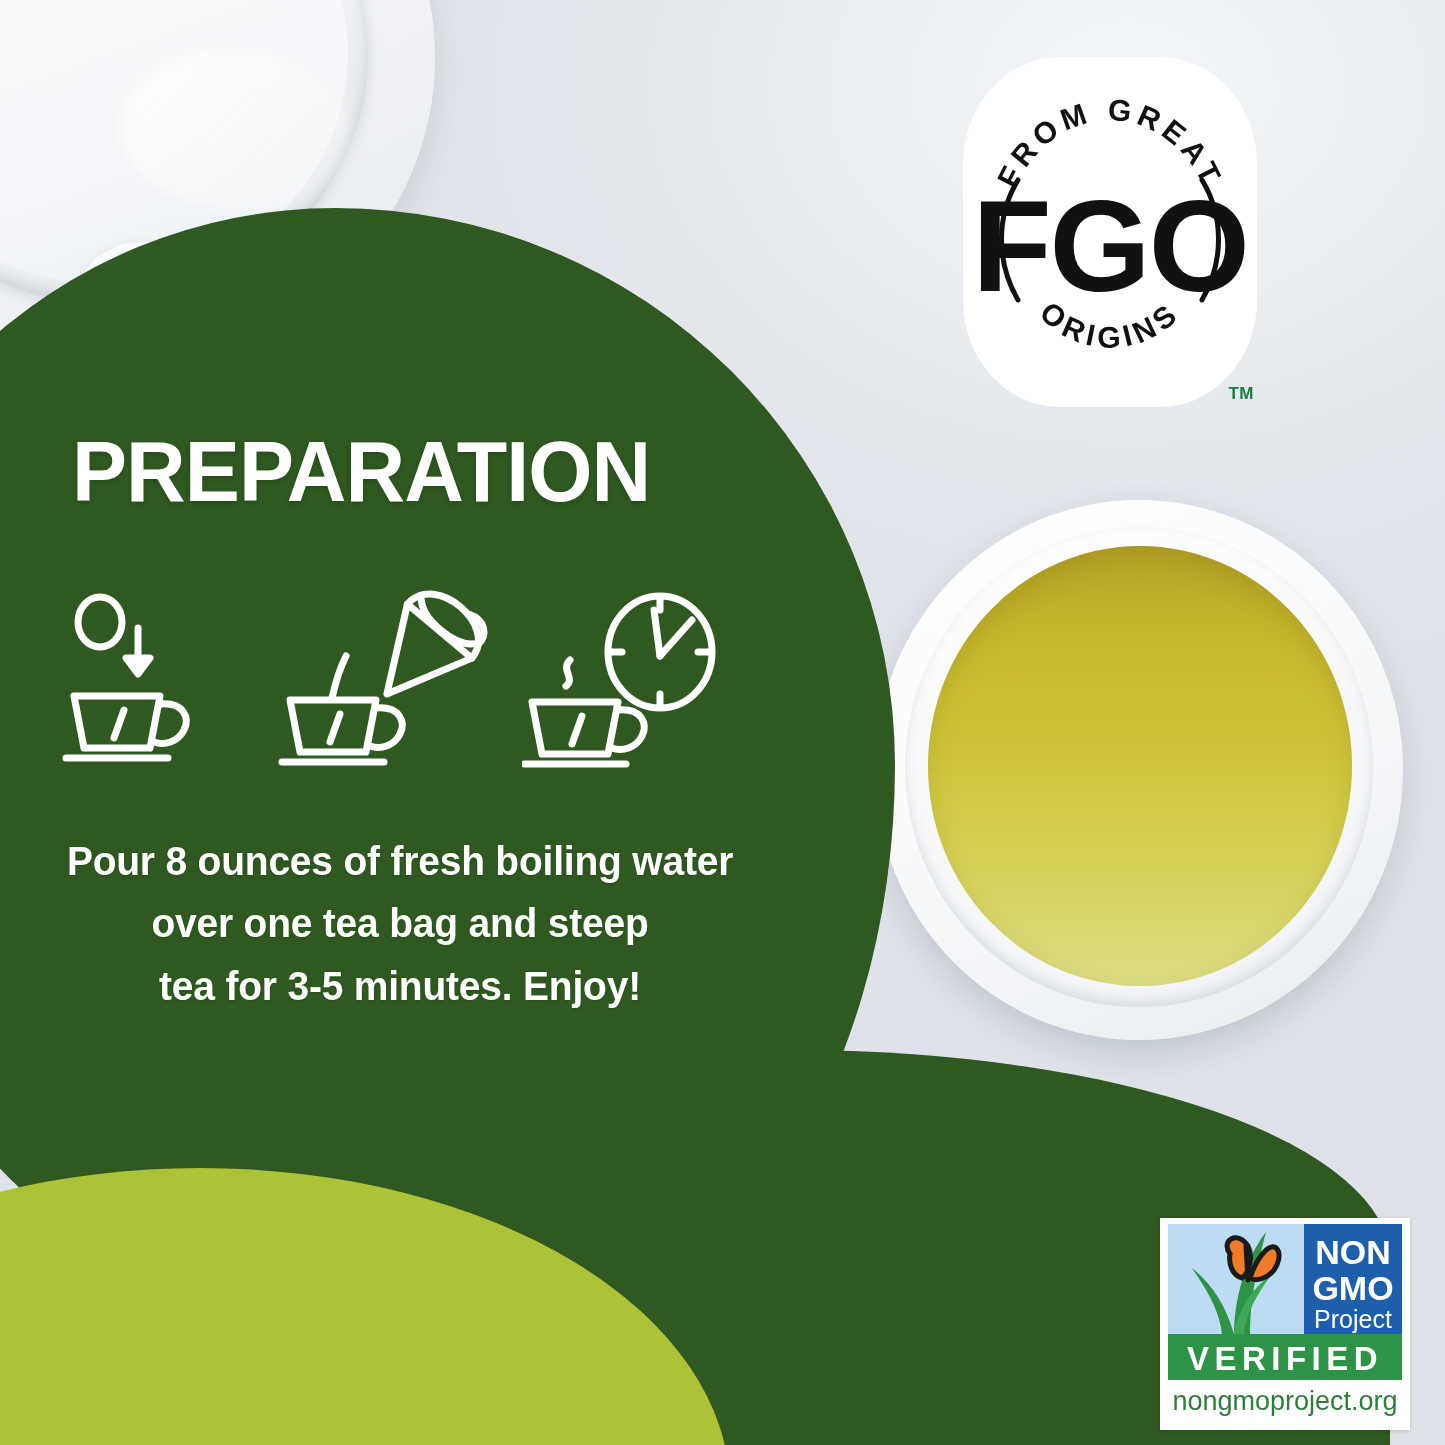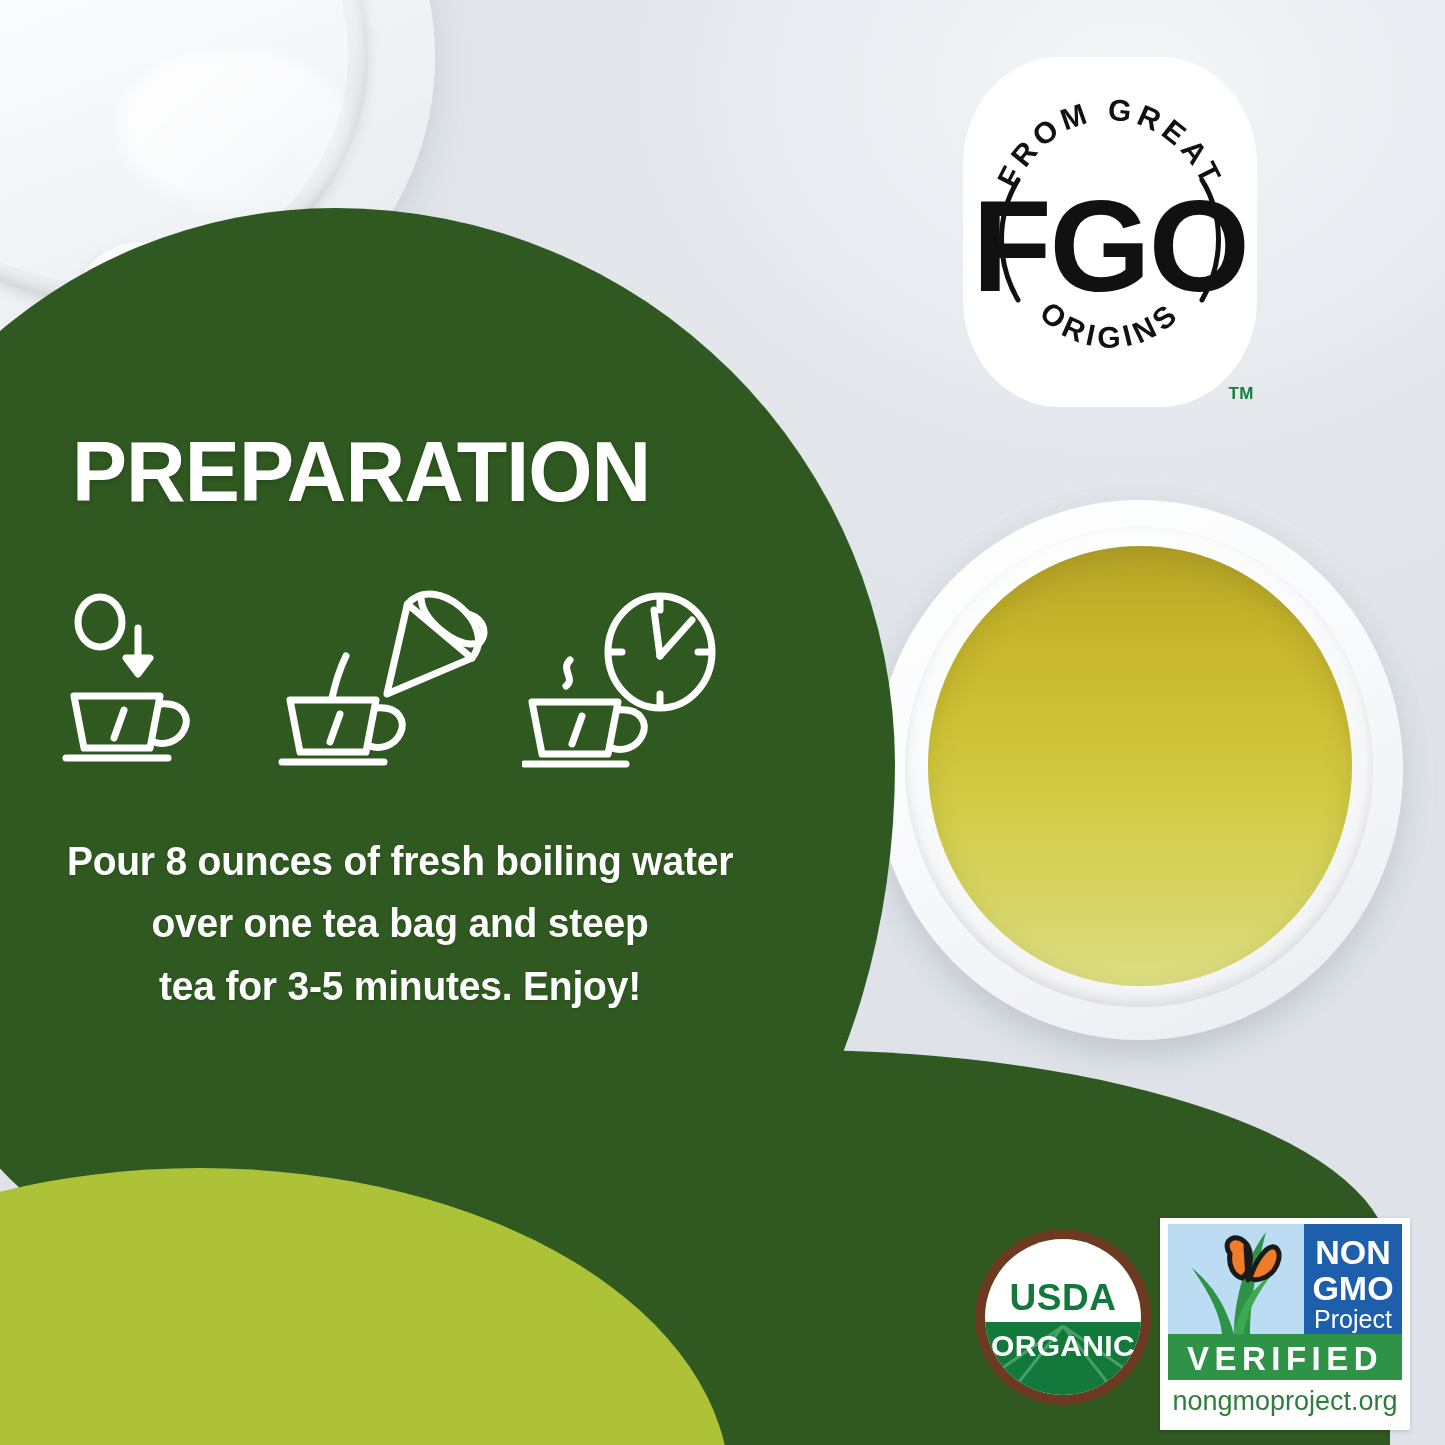--- a/index.html
+++ b/index.html
@@ -347,42 +347,20 @@
     </div>
 
   </div>
 
   <div class="body-copy">
     <span class="ln">Pour 8 ounces of fresh boiling water</span>
     <span class="ln">over one tea bag and steep</span>
     <span class="ln">tea for 3-5 minutes. Enjoy!</span>
   </div>
 
-  <div class="usda">
-    <svg viewBox="0 0 182 182" xmlns="http://www.w3.org/2000/svg">
-      <defs>
-        <clipPath id="seedClip">
-            <circle cx="91" cy="91" r="78"></circle>
-          </clipPath>
-      </defs>
-      <circle cx="91" cy="91" r="88" fill="#6B3A20"></circle>
-      <circle cx="91" cy="91" r="78" fill="#ffffff"></circle>
-      <g clip-path="url(#seedClip)">
-        <path d="M 2 96 C 2 150 40 180 91 180 C 142 180 180 150 180 96 Z" fill="#12783C"></path>
-        <g stroke="#4FA86B" stroke-width="3" fill="none" opacity="0.85">
-          <path d="M 91 100 L 16 152"></path>
-          <path d="M 91 100 L 36 170"></path>
-          <path d="M 91 100 L 146 170"></path>
-          <path d="M 91 100 L 166 152"></path>
-        </g>
-      </g>
-      <text x="91" y="84" text-anchor="middle" font-family="Liberation Sans, sans-serif" font-size="37" font-weight="700" letter-spacing="0.5" fill="#12783C">USDA</text>
-      <text x="91" y="130" text-anchor="middle" font-family="Liberation Sans, sans-serif" font-size="30" font-weight="700" letter-spacing="0.3" fill="#ffffff">ORGANIC</text>
-    </svg>
-  </div>
 
   <div class="nongmo">
     <svg viewBox="0 0 250 212" xmlns="http://www.w3.org/2000/svg">
       <rect x="0" y="0" width="250" height="212" fill="#ffffff"></rect>
 
       <rect x="8" y="6" width="136" height="110" fill="#BBDCF2"></rect>
 
       <rect x="144" y="6" width="98" height="110" fill="#1E5FAB"></rect>
 
       <path d="M 74 116 C 74 80 86 40 106 14 C 96 52 90 84 90 116 Z" fill="#2E9247"></path>

